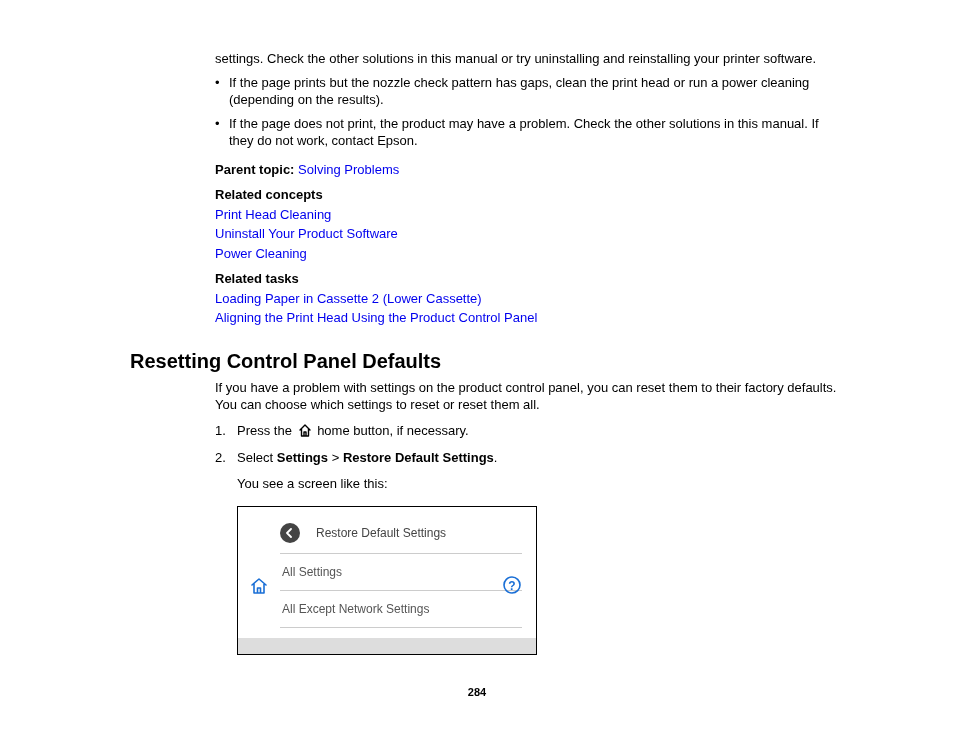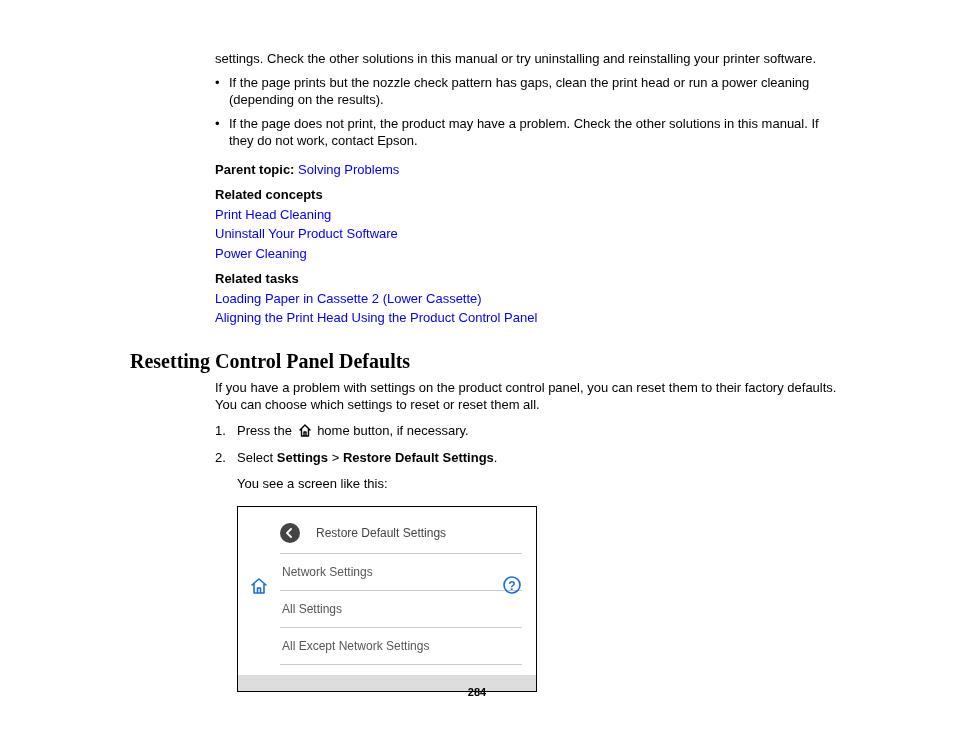--- a/index.html
+++ b/index.html
@@ -42,21 +42,20 @@
   .bold { font-weight: bold; }
   .link {
     color: #0000EE;
     cursor: pointer;
     text-decoration: none;
   }
   h2.section-title {
     font-size: 20px;
     font-weight: bold;
     margin: 22px 0 6px 0;
-    font-family: Liberation Serif, serif;
   }
   .step-row {
     margin-left: 85px;
     margin-top: 8px;
     display: flex;
     line-height: 1.35;
   }
   .step-num {
     width: 22px;
     flex: 0 0 22px;
@@ -201,21 +200,20 @@
     </div>
     <div class="ss-header">
       <div class="ss-back">
         <svg width="10" height="10" viewBox="0 0 10 10">
             <path d="M6 1 L2 5 L6 9" fill="none" stroke="#fff" stroke-width="1.8" stroke-linecap="round" stroke-linejoin="round"></path>
           </svg>
       </div>
       <span>Restore Default Settings</span>
     </div>
     <div class="ss-items">
-      <div class="ss-item">Network Settings</div>
       <div class="ss-item">All Settings</div>
       <div class="ss-item">All Except Network Settings</div>
     </div>
     <div style="height:10px"></div>
     <div class="ss-footer-bar"></div>
   </div>
 
   <div class="page-number">284</div>
 </div>
 

